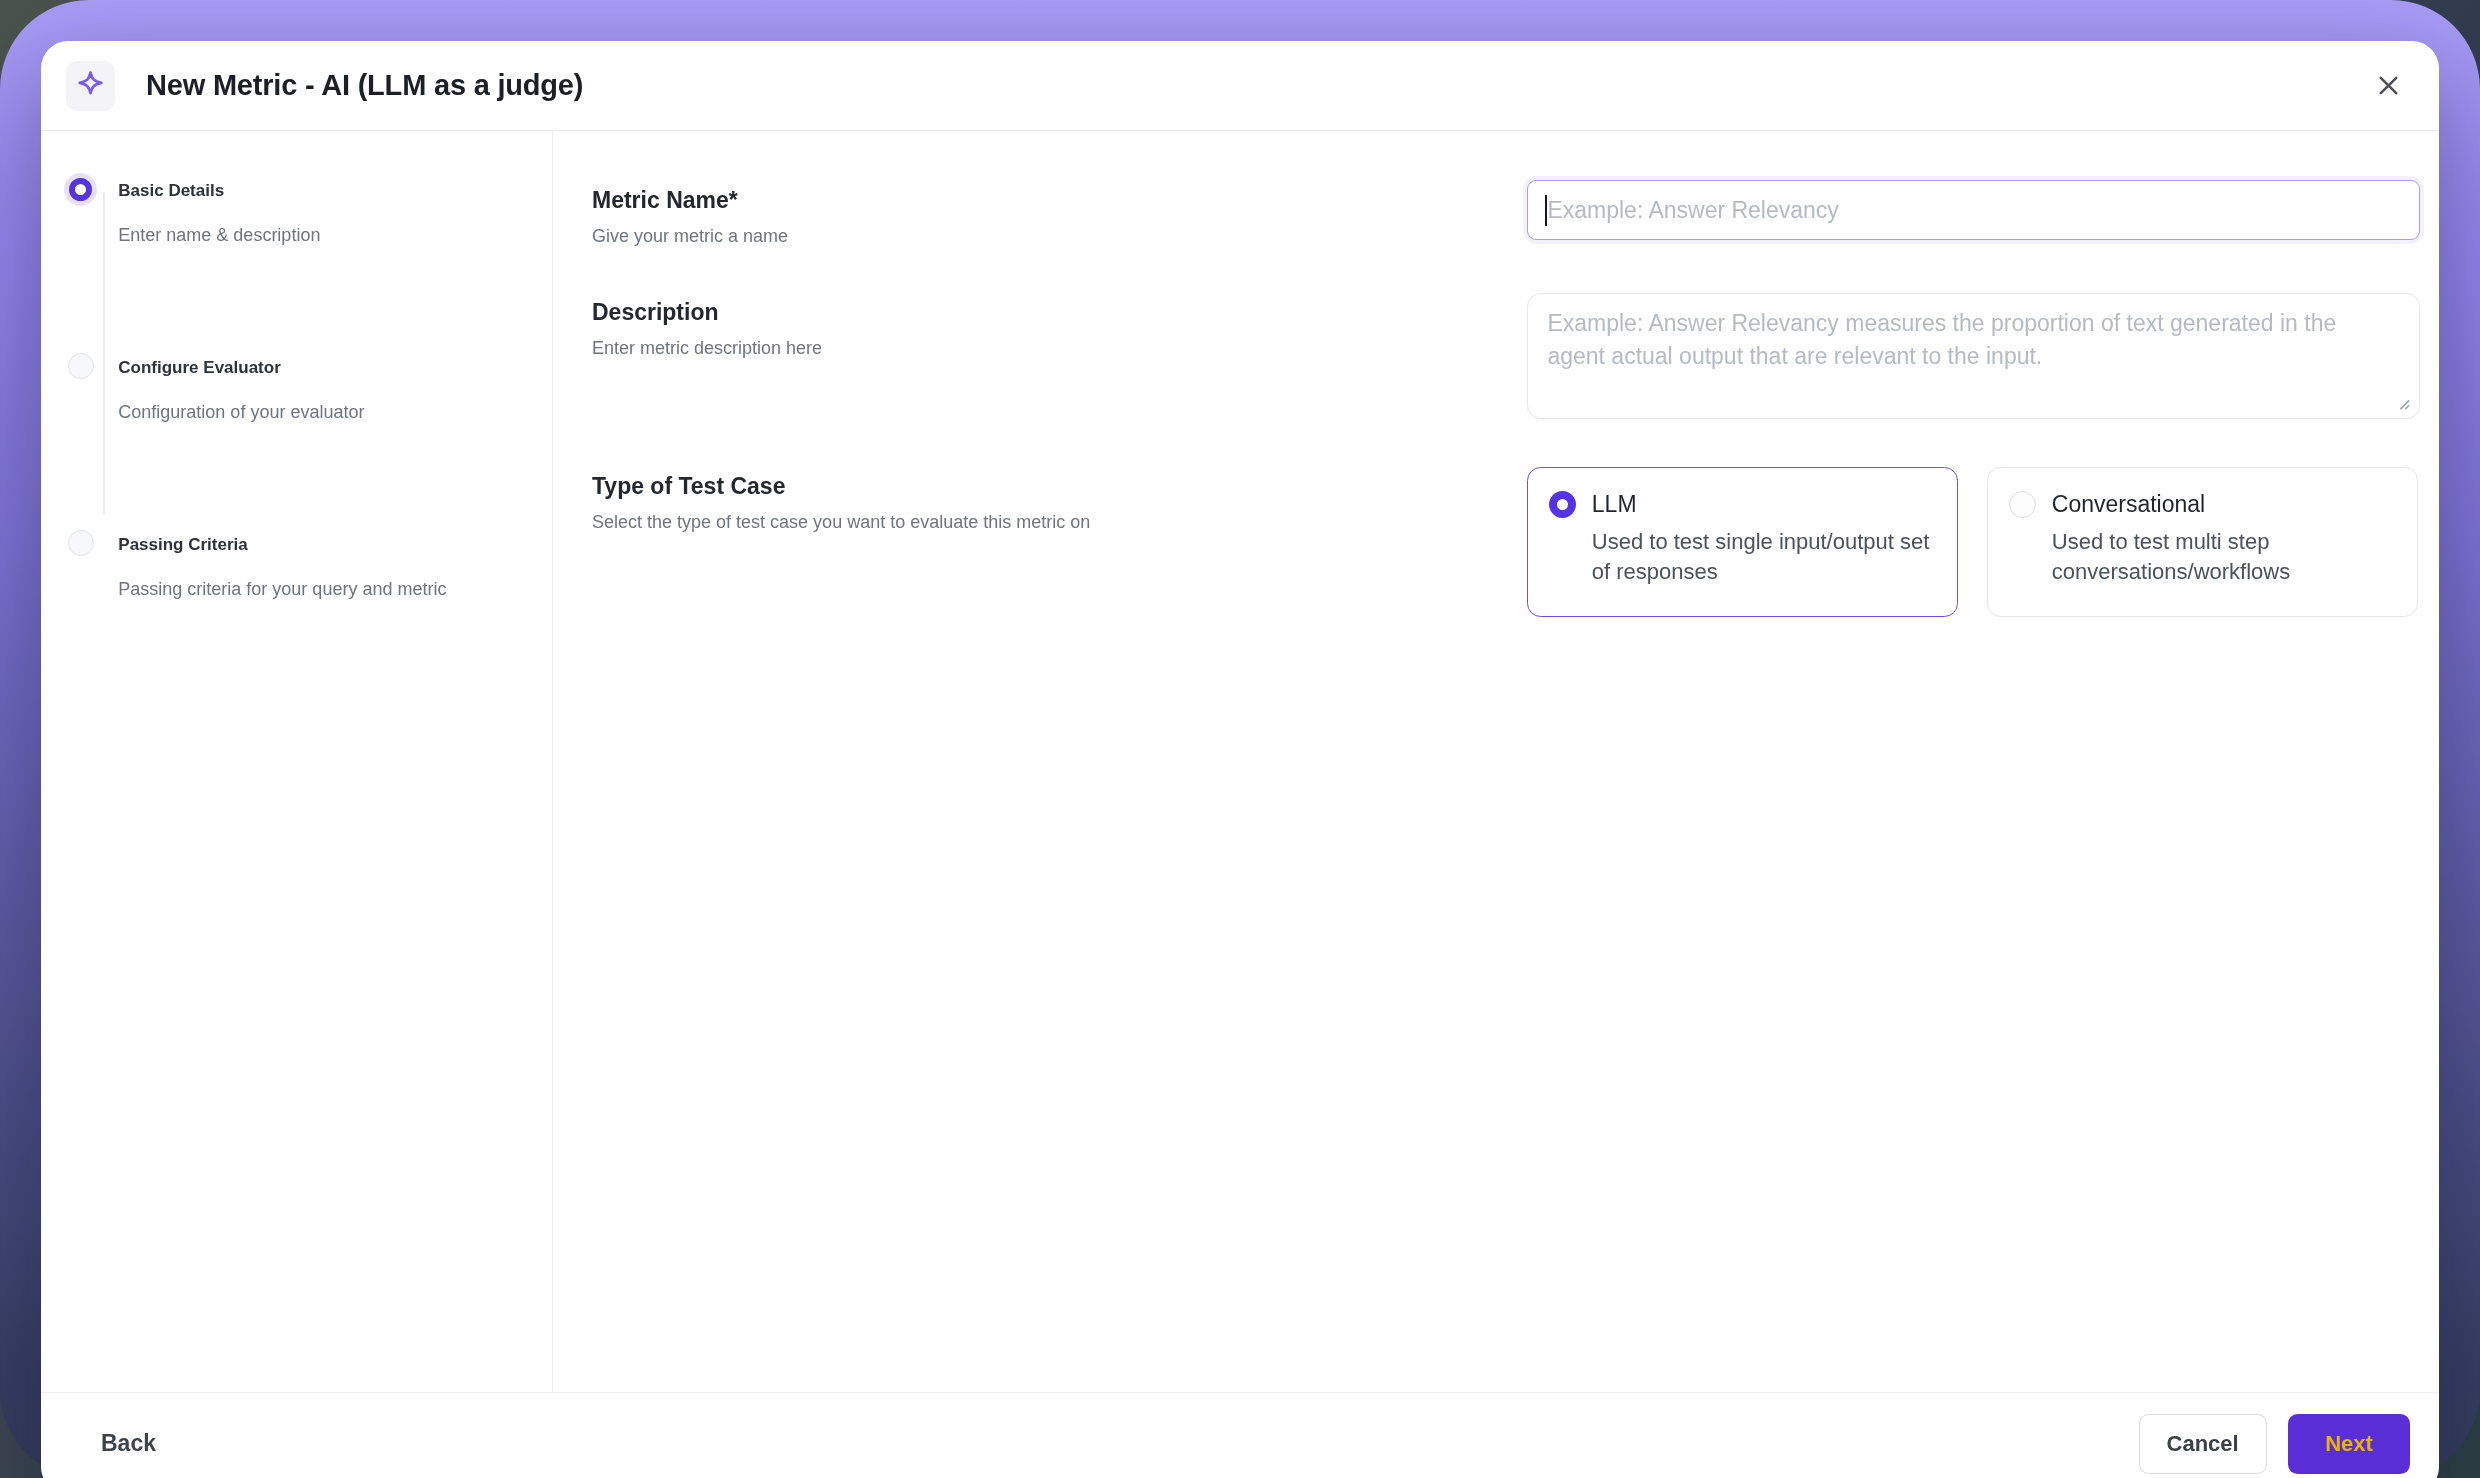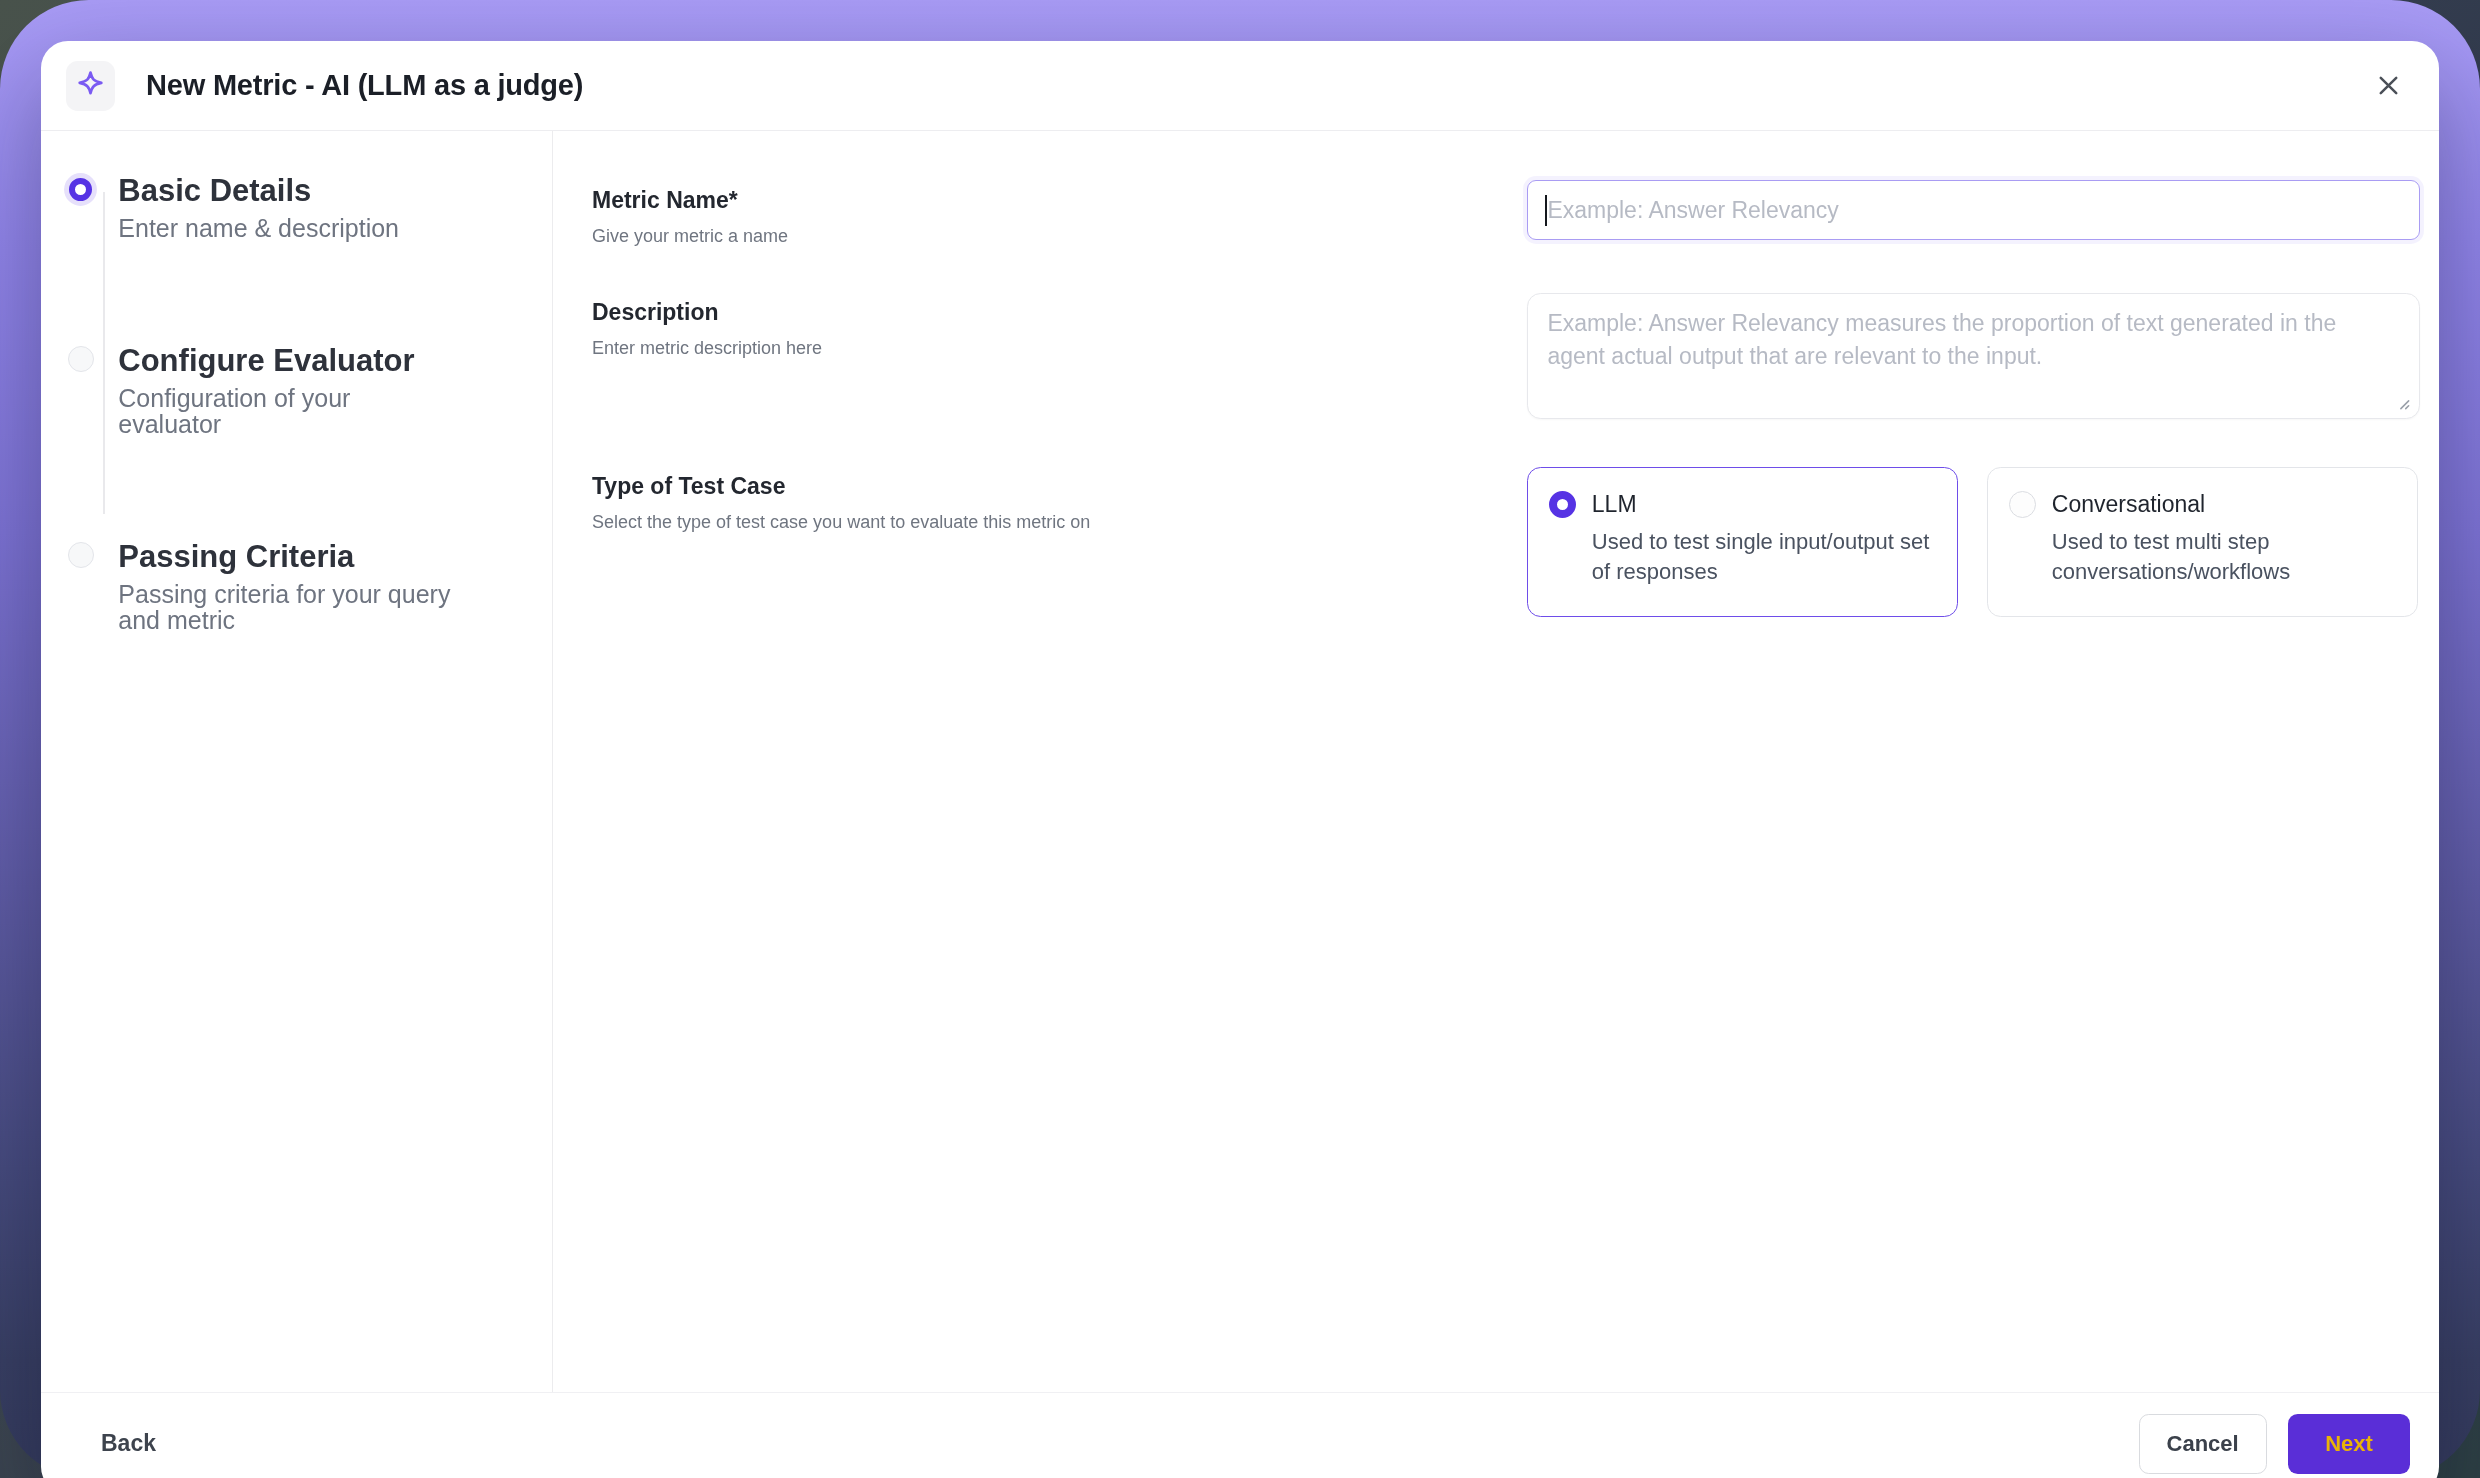--- a/index.html
+++ b/index.html
@@ -40,22 +40,22 @@
   .steps-line { position:absolute; left:39px; top:15.5px; width:1.9px; height:322px; background:#e9e9ec; }
   .step { position:relative; display:flex; gap:21.3px; margin-bottom:105px; }
   .step-marker { width:33px; flex:0 0 33px; display:flex; justify-content:center; }
   .radio-active {
     width:23px; height:23px; border-radius:50%; background:#ffffff;
     border:6.8px solid var(--accent,#5633e4); box-shadow:0 0 0 4.9px #e6e0fb; margin-top:1.9px;
   }
   .radio-pending {
     width:26px; height:26px; border-radius:50%; background:#f7f8f9; border:1.9px solid #e3e5ea;
   }
-  .step-title { font-size:31px; font-weight:700; color:#2e323b; line-height:29px; }
-  .step-desc { font-size:25px; color:#6e7480; line-height:26px; margin-top:10px; max-width:335px; }
+  .step-title { font-size:17px; font-weight:700; color:#2e323b; line-height:29px; }
+  .step-desc { font-size:18px; color:#6e7480; line-height:26px; margin-top:17px; max-width:335px; }
   
   .content { flex:1; padding:49px 17.5px 0 39px; }
   .form-row { display:flex; margin-bottom:44px; }
   .row-label { width:935px; flex:0 0 935px; padding-top:5.8px; }
   .field-label { font-size:23px; font-weight:700; color:#23272f; line-height:29px; }
   .field-helper { font-size:18px; color:#6f7580; line-height:26px; margin-top:7.8px; max-width:621px; }
   .row-field { width:893px; flex:0 0 893px; position:relative; }
   .text-input {
     width:893px; height:60px; border-radius:9px; border:1.9px solid var(--focus-border,#a99cf3);
     box-shadow:0 0 0 3.9px rgba(151,131,245,.10);

